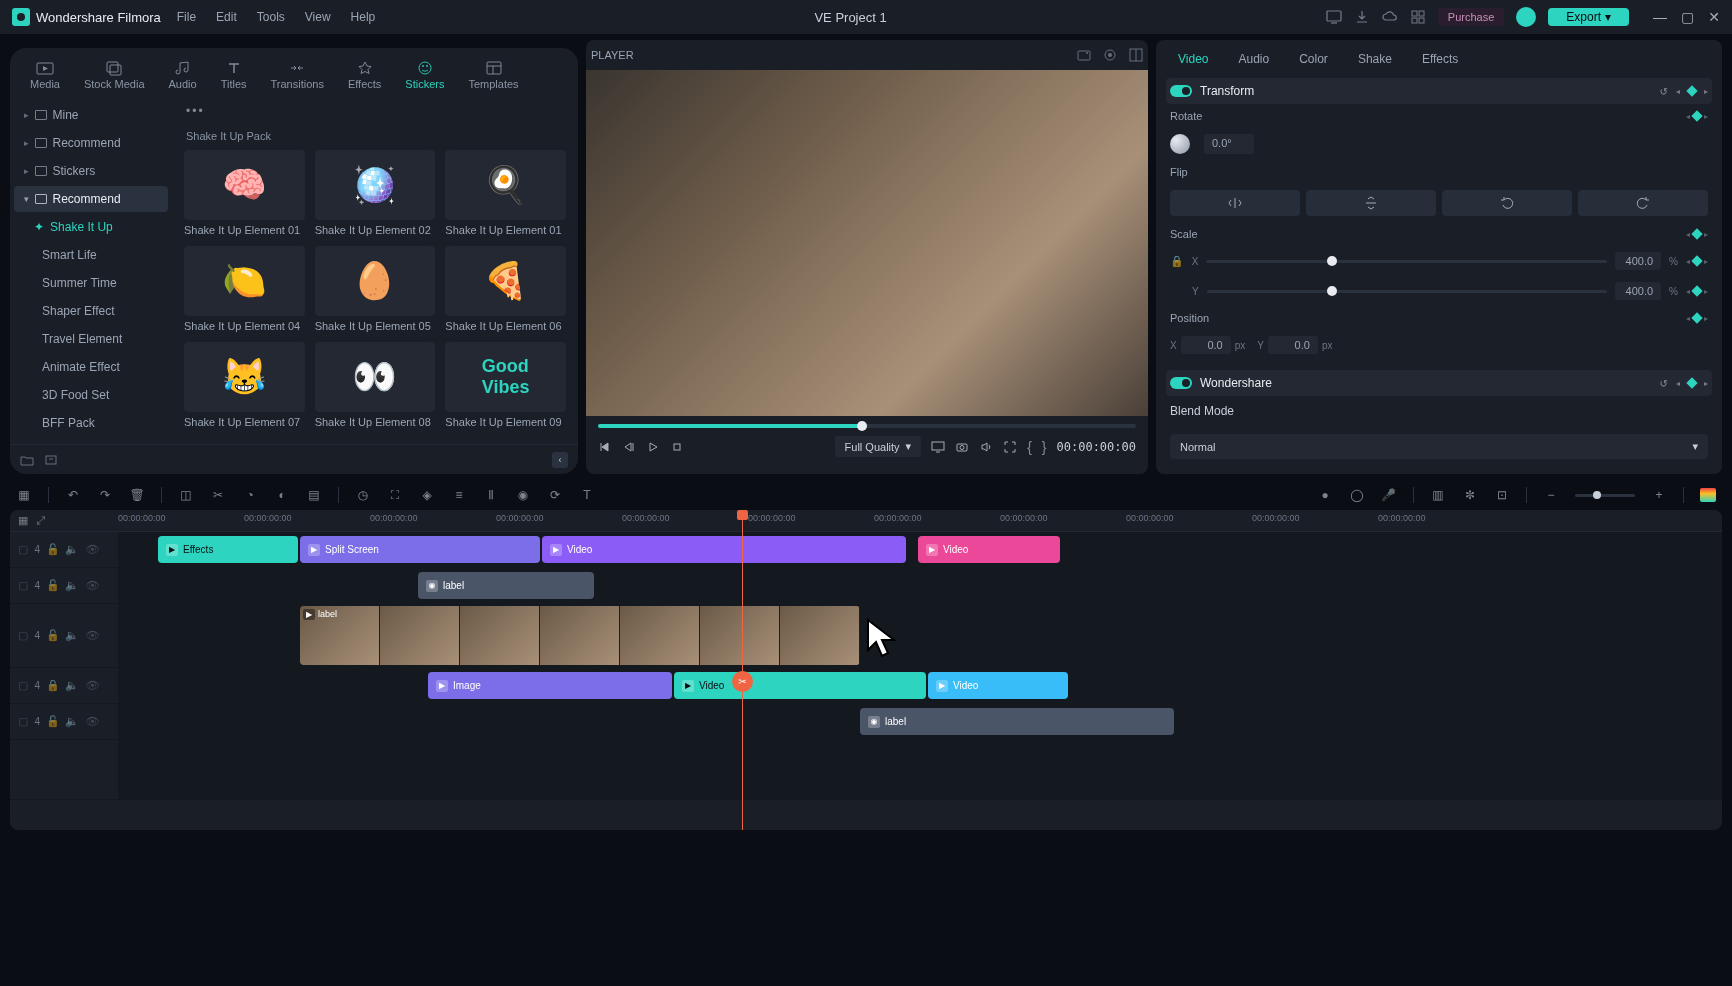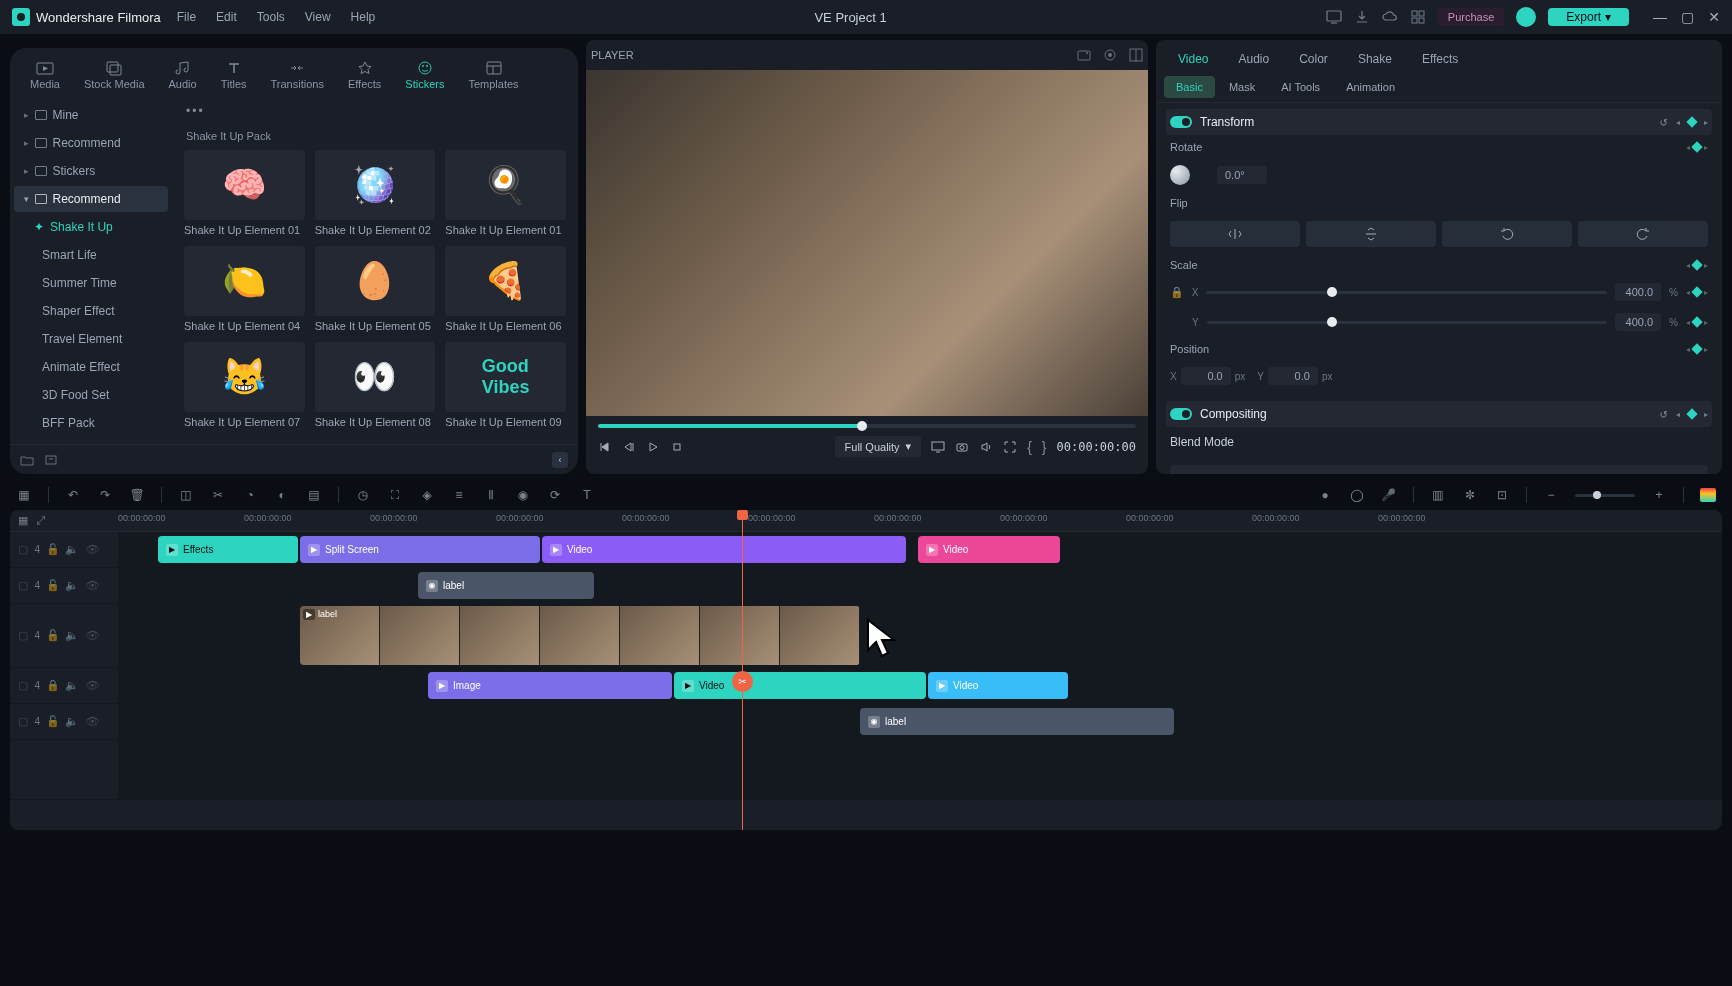--- a/index.html
+++ b/index.html
@@ -75,21 +75,21 @@
 .insp-subtab.active { background: #2a4a42; color: #2dd4bf; }
 .insp-body { flex: 1; overflow-y: auto; padding: 6px 10px; }
 .insp-section { margin-bottom: 10px; }
 .insp-section-head { display: flex; align-items: center; padding: 6px 4px; background: #232832; border-radius: 4px; gap: 8px; }
 .toggle-pill { width: 22px; height: 12px; background: #2dd4bf; border-radius: 6px; position: relative; cursor: pointer; }
 .toggle-pill::after { content: ''; position: absolute; width: 8px; height: 8px; background: #1a1e26; border-radius: 50%; top: 2px; right: 2px; }
 .sect-title { flex: 1; font-size: 12px; color: #e8ecf0; }
 .sect-icons { display: flex; gap: 8px; align-items: center; }
 .sect-ic { opacity: 0.6; cursor: pointer; font-size: 10px; }
 .keyframe-diamond { width: 8px; height: 8px; background: #2dd4bf; transform: rotate(45deg); }
-.insp-row { display: flex; align-items: center; padding: 6px 4px; gap: 27px; font-size: 11px; color: #9aa5b5; }
+.insp-row { display: flex; padding: 6px 4px; gap: 14px; font-size: 11px; color: #9aa5b5; }
 .insp-label { width: 56px; }
 .rotate-knob { width: 20px; height: 20px; border-radius: 50%; background: radial-gradient(circle at 30% 30%, #e8ecf0, #8a95a5); cursor: pointer; }
 .rotate-val { background: #232832; padding: 3px 8px; border-radius: 3px; min-width: 50px; }
 .flip-btns { display: flex; gap: 6px; width: 100%; }
 .flip-btn { flex: 1; height: 26px; background: #2a3240; border-radius: 4px; display: flex; align-items: center; justify-content: center; cursor: pointer; opacity: 0.8; }
 .scale-row { display: flex; align-items: center; gap: 8px; }
 .lock-ic { opacity: 0.6; cursor: pointer; }
 .axis-lbl { color: #6a7585; font-size: 10px; }
 .slider-track { flex: 1; height: 3px; background: #2a3240; border-radius: 2px; position: relative; }
 .slider-thumb { position: absolute; width: 10px; height: 10px; background: #e8ecf0; border-radius: 50%; top: -4px; left: 30%; cursor: pointer; }
@@ -430,26 +430,20 @@
   </div>
 
   <div class="inspector">
     <div class="insp-tabs">
       <div class="insp-tab active">Video</div>
       <div class="insp-tab">Audio</div>
       <div class="insp-tab">Color</div>
       <div class="insp-tab">Shake</div>
       <div class="insp-tab">Effects</div>
     </div>
-    <div class="insp-subtabs">
-      <div class="insp-subtab active">Basic</div>
-      <div class="insp-subtab">Mask</div>
-      <div class="insp-subtab">AI Tools</div>
-      <div class="insp-subtab">Animation</div>
-    </div>
     <div class="insp-body">
 
       <div class="insp-section">
         <div class="insp-section-head">
           <div class="toggle-pill"></div>
           <span class="sect-title">Transform</span>
           <div class="sect-icons">
             <span class="sect-ic">↺</span>
             <span class="kf-arrow">◂</span>
             <div class="keyframe-diamond"></div>
@@ -554,21 +548,21 @@
                 <span class="val-box">0.0</span>
                 <span class="unit">px</span>
               </div>
           </div>
         </div>
       </div>
 
       <div class="insp-section">
         <div class="insp-section-head">
           <div class="toggle-pill"></div>
-          <span class="sect-title">Compositing</span>
+          <span class="sect-title">Wondershare</span>
           <div class="sect-icons">
             <span class="sect-ic">↺</span>
             <span class="kf-arrow">◂</span>
             <div class="keyframe-diamond"></div>
             <span class="kf-arrow">▸</span>
           </div>
         </div>
         <div class="blend-row">
           <span>Blend Mode</span>
         </div>

